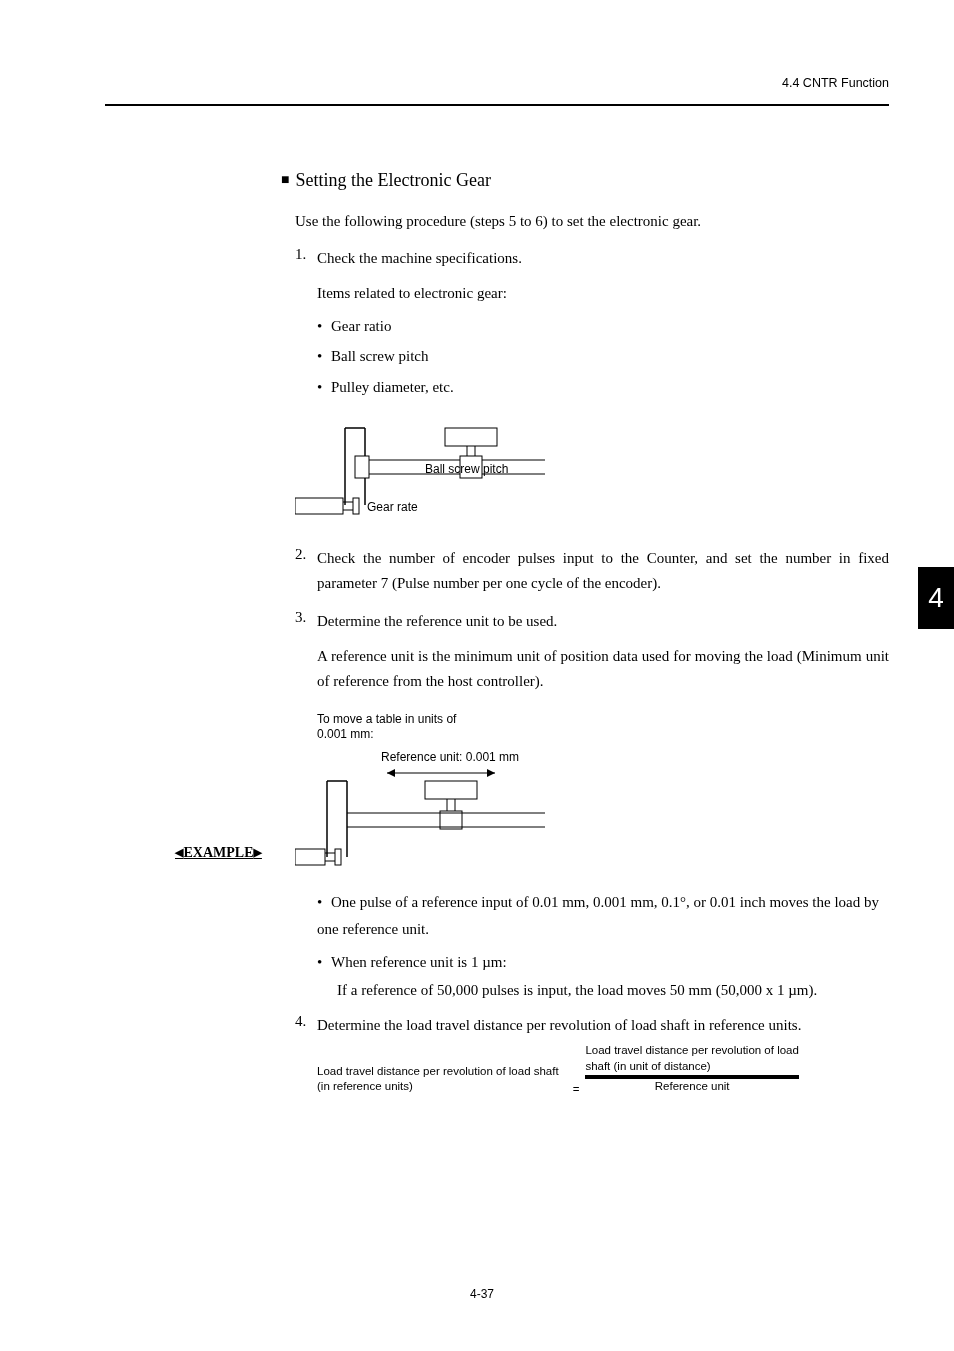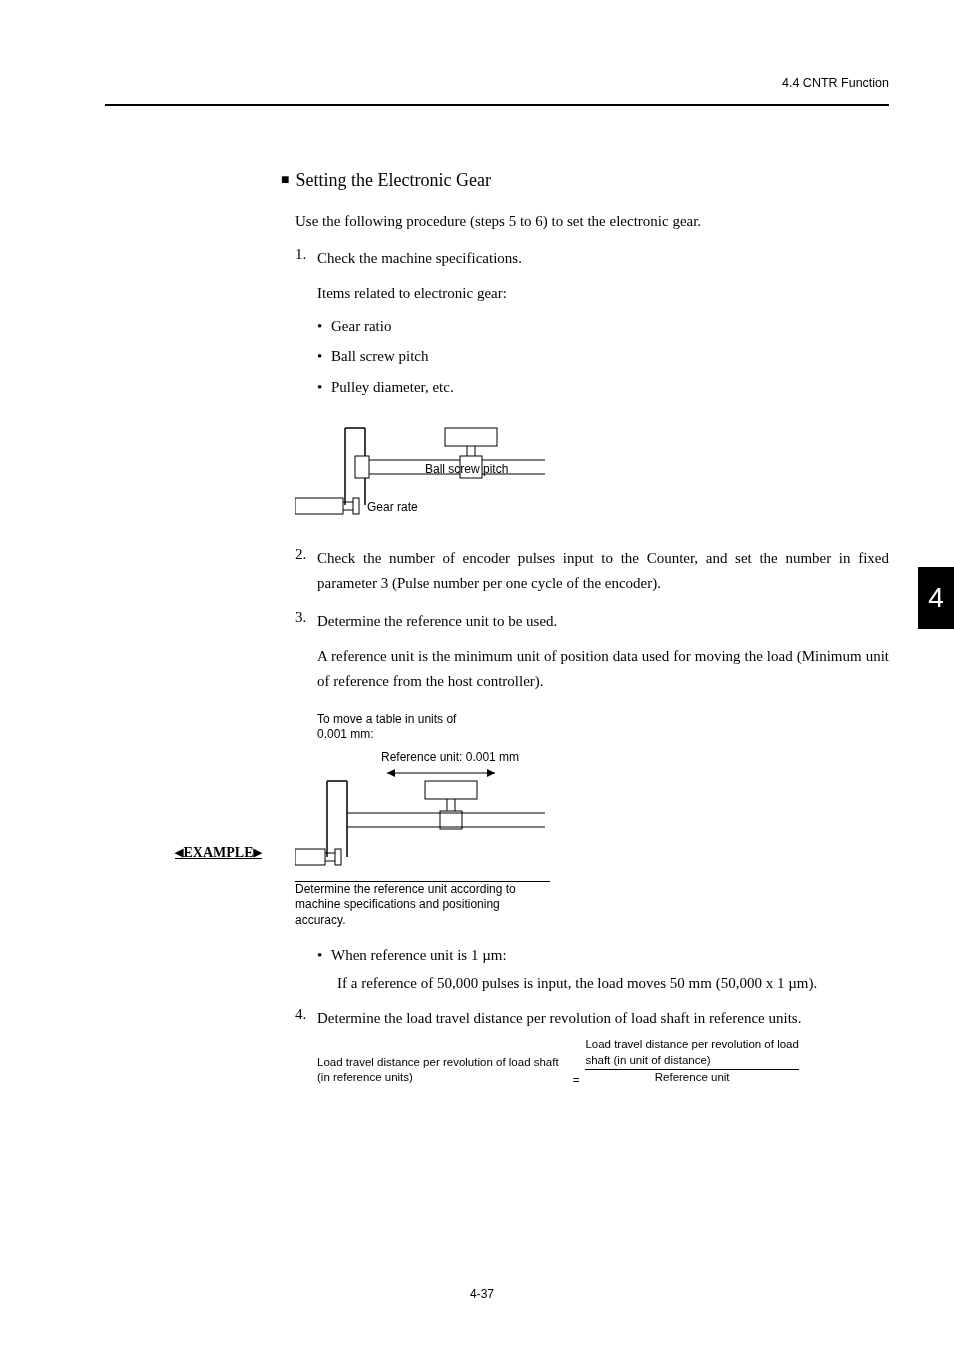--- a/index.html
+++ b/index.html
@@ -125,21 +125,21 @@
     display: flex;
     align-items: flex-end;
   }
   .formula-left {
     margin-right: 8px;
     line-height: 1.35;
   }
   .formula-eq { margin: 0 6px; }
   .formula-right { line-height: 1.35; }
   .formula-frac-top {
-    border-bottom: 1px solid #000000;
+    border-bottom: 4px solid #000000;
     padding-bottom: 1px;
   }
   .formula-frac-bot { text-align: center; }
   .page-num {
     position: absolute;
     bottom: 50px;
     left: 0;
     right: 0;
     text-align: center;
     font-family: Arial, Helvetica, sans-serif;
@@ -203,21 +203,21 @@
           <line x1="48" y1="90" x2="58" y2="90" stroke="#000"></line>
           <rect x="58" y="78" width="6" height="16" fill="#fff" stroke="#000" stroke-width="1"></rect>
           <text x="72" y="91">Gear rate</text>
         </svg>
       </div>
     </li>
 
     <li>
       <div class="step-row">
         <div class="step-num">2.</div>
-        <div class="step-body">Check the number of encoder pulses input to the Counter, and set the number in fixed parameter 3 (Pulse number per one cycle of the encoder).</div>
+        <div class="step-body">Check the number of encoder pulses input to the Counter, and set the number in fixed parameter 7 (Pulse number per one cycle of the encoder).</div>
       </div>
     </li>
 
     <li>
       <div class="step-row">
         <div class="step-num">3.</div>
         <div class="step-body">
           <div>Determine the reference unit to be used.</div>
           <div style="margin-top:10px;">A reference unit is the minimum unit of position data used for moving the load (Minimum unit of reference from the host controller).</div>
         </div>
@@ -245,29 +245,24 @@
 
           <line x1="32" y1="32" x2="32" y2="108" stroke="#000" stroke-width="1.5"></line>
           <line x1="52" y1="32" x2="52" y2="108" stroke="#000" stroke-width="1.5"></line>
           <line x1="32" y1="32" x2="52" y2="32" stroke="#000" stroke-width="1.5"></line>
 
           <rect x="0" y="100" width="30" height="16" fill="#fff" stroke="#000" stroke-width="1"></rect>
           <line x1="30" y1="104" x2="40" y2="104" stroke="#000"></line>
           <line x1="30" y1="112" x2="40" y2="112" stroke="#000"></line>
           <rect x="40" y="100" width="6" height="16" fill="#fff" stroke="#000" stroke-width="1"></rect>
         </svg>
-        <div class="diagram-caption-1">
-          <div style="border-top:1px solid #000; width:255px;"></div>
-          <div>Determine the reference unit according to</div>
-          <div>machine specifications and positioning</div>
-          <div>accuracy.</div>
-        </div>
       </div>
 
       <div class="example-block" style="margin-top:14px;">
+        <div class="ex-line"><span class="bullet">•</span><span>One pulse of a reference input of 0.01 mm, 0.001 mm, 0.1°, or 0.01 inch moves the load by one reference unit.</span></div>
         <div class="ex-line"><span class="bullet">•</span><span>When reference unit is 1 µm:</span></div>
         <div class="ex-indent">If a reference of 50,000 pulses is input, the load moves 50 mm (50,000 x 1 µm).</div>
       </div>
     </li>
 
     <li>
       <div class="step-row">
         <div class="step-num">4.</div>
         <div class="step-body">Determine the load travel distance per revolution of load shaft in reference units.</div>
       </div>

